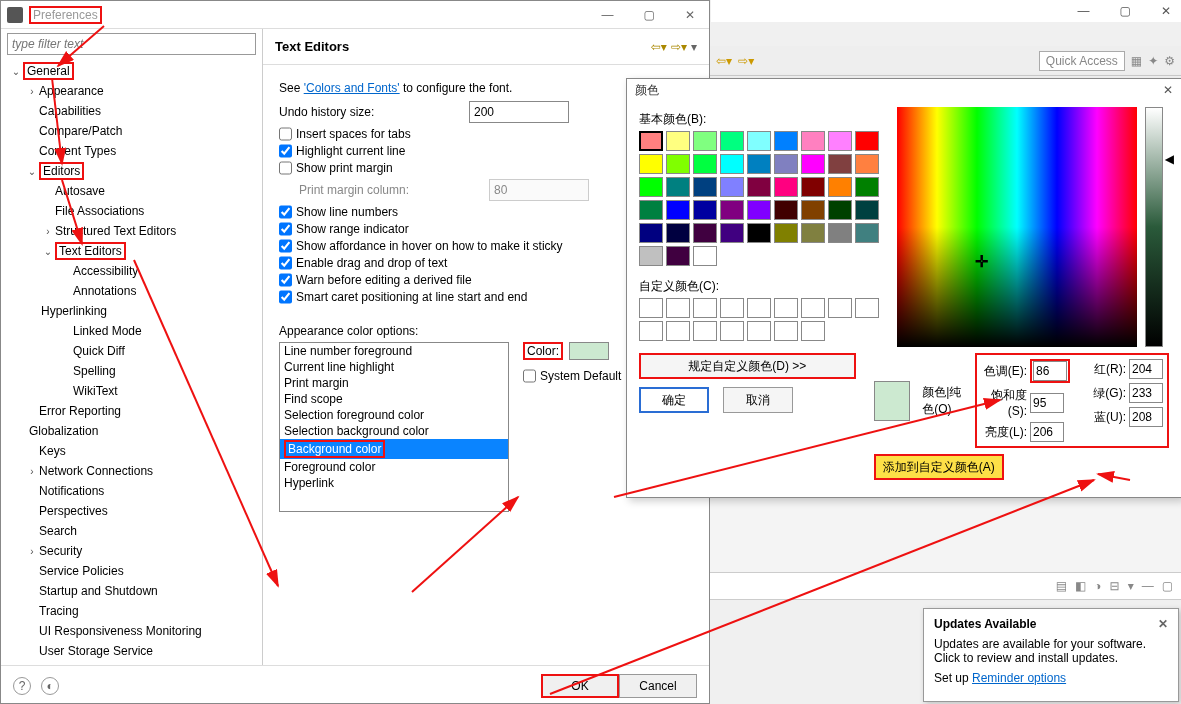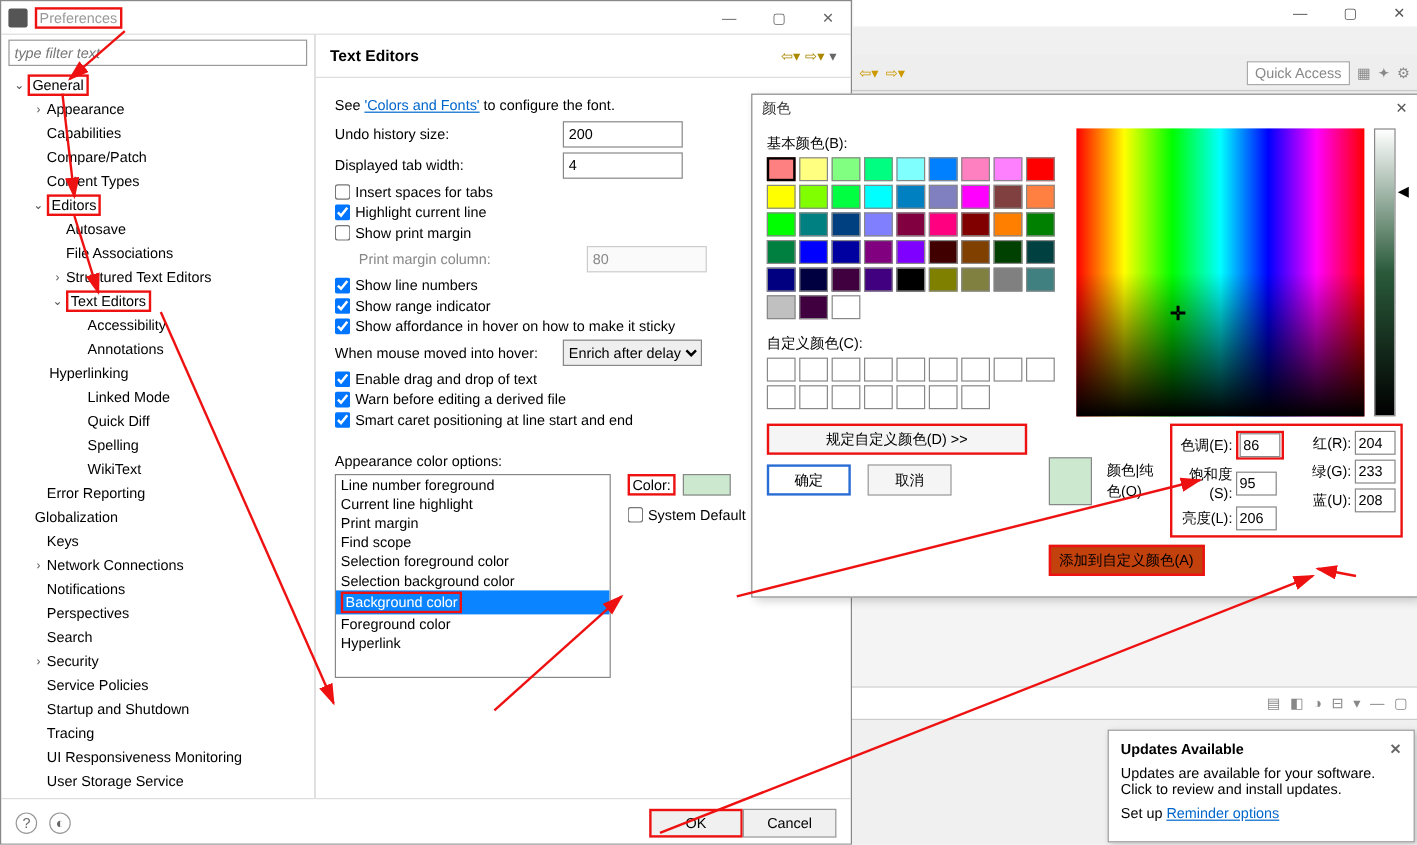--- a/index.html
+++ b/index.html
@@ -83,21 +83,21 @@
 .cancel-btn-cd { width: 70px; height: 26px; border: 1px solid #999; background: #f5f5f5; }
 .cd-bottom-right { flex: 1; display: flex; flex-direction: column; gap: 6px; }
 .preview-row { display: flex; align-items: center; gap: 12px; }
 .preview-box { width: 60px; height: 40px; background: #cce9d0; border: 1px solid #888; }
 .hsl-rgb { border: 2px solid #e11; padding: 4px; display: flex; gap: 10px; }
 .hsl-col, .rgb-col { display: flex; flex-direction: column; gap: 4px; }
 .num-row { display: flex; align-items: center; gap: 3px; }
 .num-row label { width: 46px; text-align: right; }
 .num-row input { width: 34px; height: 20px; border: 1px solid #888; padding: 1px 2px; }
 .hue-box { border: 2px solid #e11; padding: 0 1px; }
-.add-custom-btn { height: 26px; border: 2px solid #e11; background: #c2410c; width: 130px; align-self: flex-start; }
+.add-custom-btn { height: 26px; border: 2px solid #e11; background: #fde047; width: 130px; align-self: flex-start; }
 
 
 .updates-popup { position: absolute; right: 2px; bottom: 2px; width: 256px; height: 94px; background: #fff; border: 1px solid #999; padding: 8px 10px; box-shadow: 2px 2px 6px rgba(0,0,0,0.2); }
 .updates-popup h3 { margin: 0 0 6px; font-size: 12px; font-weight: bold; display: flex; }
 .updates-popup h3 .close { margin-left: auto; color: #666; cursor: pointer; }
 
 
 .editor-bg { position: absolute; left: 710px; top: 76px; right: 0; bottom: 120px; background: #f4f4f4; z-index: -1; }
 .lower-toolbar { position: absolute; left: 710px; right: 0; top: 572px; height: 28px; background: #fff; border-top: 1px solid #ccc; border-bottom: 1px solid #ccc; display: flex; justify-content: flex-end; align-items: center; gap: 8px; padding: 0 8px; color: #888; }
 
@@ -258,24 +258,20 @@
         </div>
       </div>
       <div class="prefs-content">
         <div class="config-line">
           <span>See </span><span class="link">'Colors and Fonts'</span><span> to configure the font.</span>
         </div>
         <div class="form-row">
           <label>Undo history size:</label>
           <input type="text" value="200" style="">
         </div>
-        <div class="form-row">
-          <label>Displayed tab width:</label>
-          <input type="text" value="4" style="">
-        </div>
         <div class="check-row">
             <input type="checkbox" style="">
             <span>Insert spaces for tabs</span>
           </div>
         <div class="check-row">
             <input type="checkbox" checked="" style="">
             <span>Highlight current line</span>
           </div>
         <div class="check-row">
             <input type="checkbox" style="">
@@ -290,24 +286,20 @@
             <span>Show line numbers</span>
           </div>
         <div class="check-row">
             <input type="checkbox" checked="" style="">
             <span>Show range indicator</span>
           </div>
         <div class="check-row">
             <input type="checkbox" checked="" style="">
             <span>Show affordance in hover on how to make it sticky</span>
           </div>
-        <div class="form-row select-row">
-          <label>When mouse moved into hover:</label>
-          <select><option>Enrich after delay</option></select>
-        </div>
         <div class="check-row">
             <input type="checkbox" checked="" style="">
             <span>Enable drag and drop of text</span>
           </div>
         <div class="check-row">
             <input type="checkbox" checked="" style="">
             <span>Warn before editing a derived file</span>
           </div>
         <div class="check-row">
             <input type="checkbox" checked="" style="">

